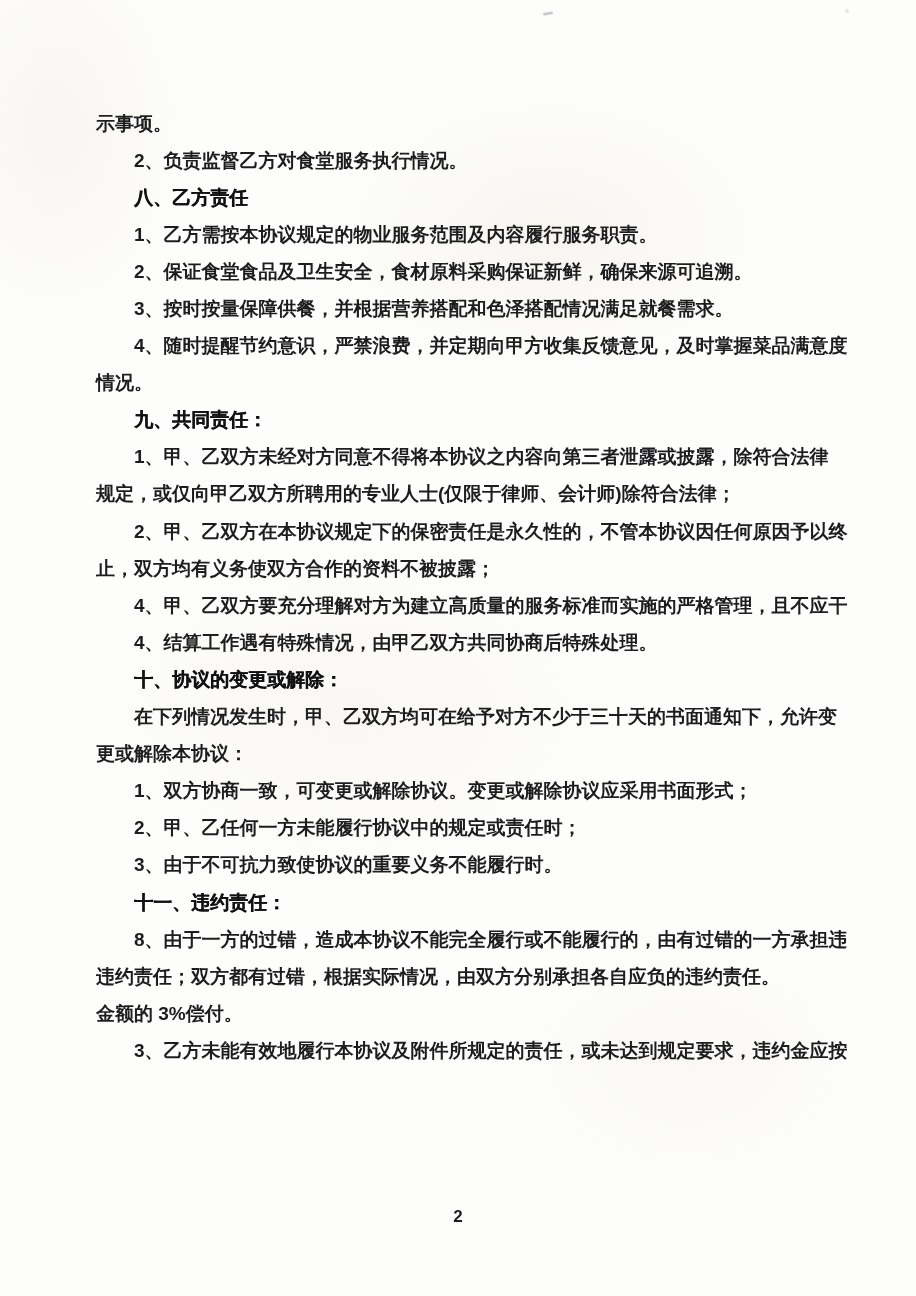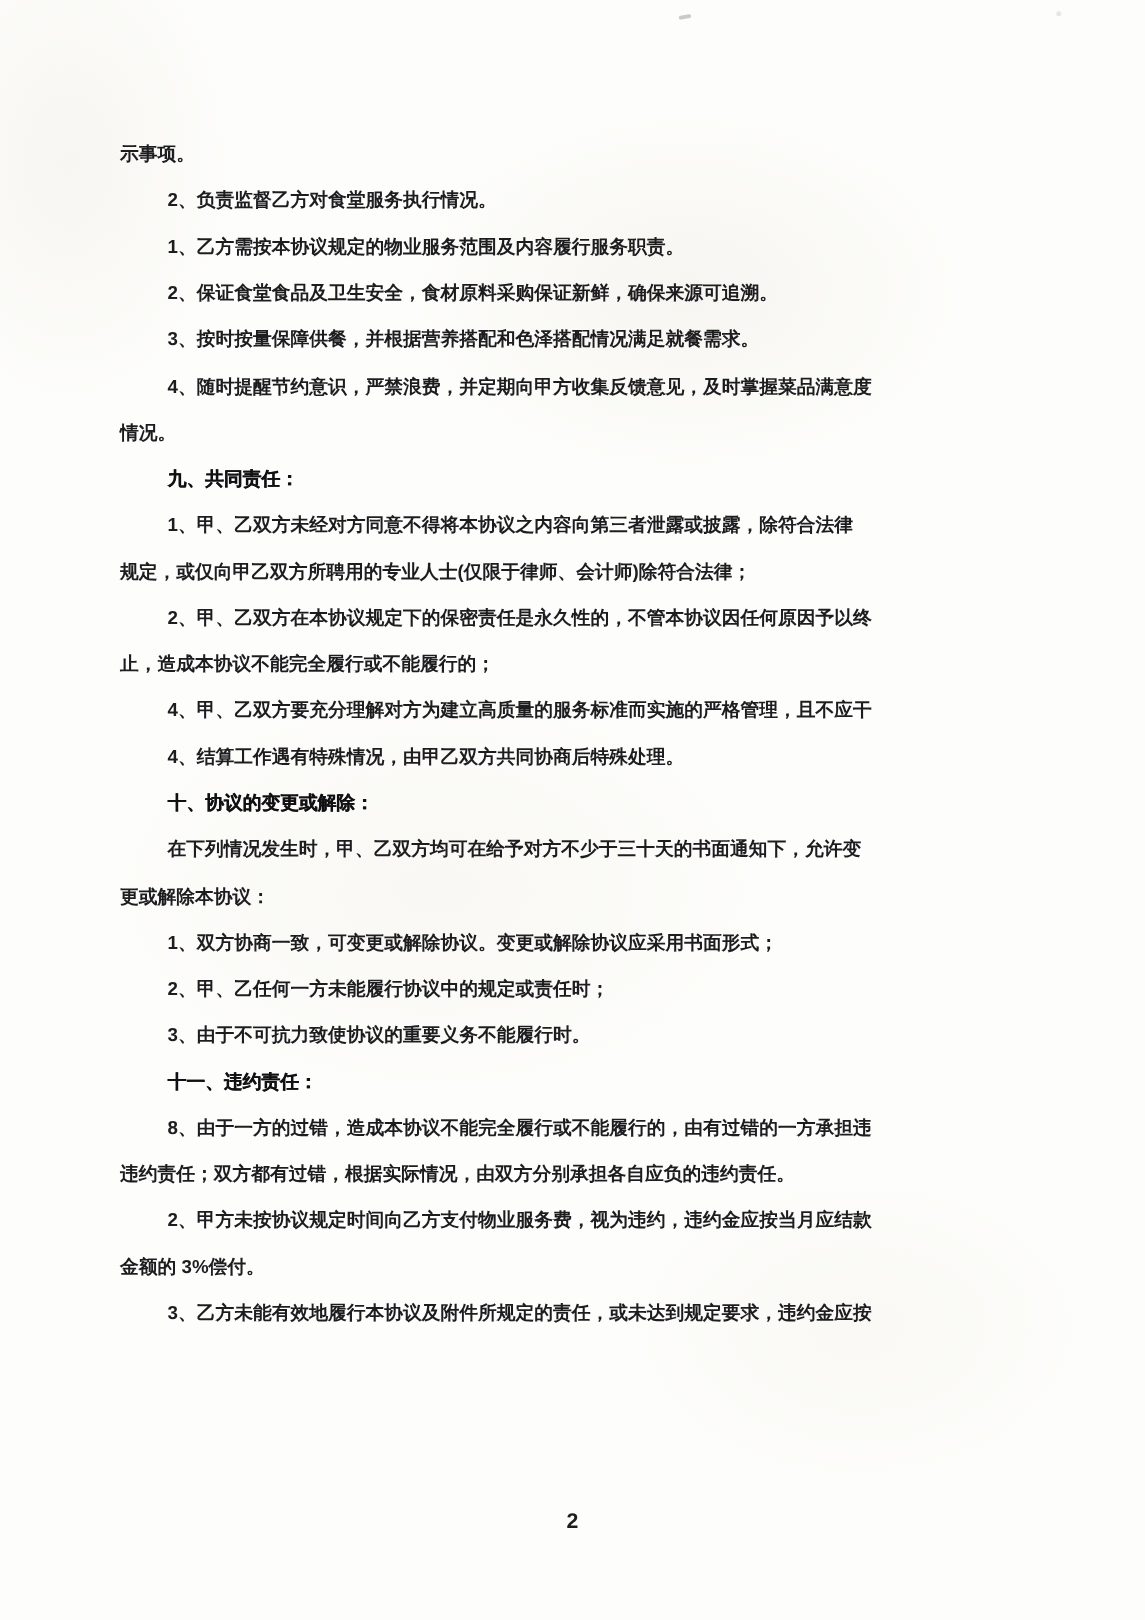--- a/index.html
+++ b/index.html
@@ -42,21 +42,21 @@
     position: absolute;
     left: 96px;
     top: 105px;
     width: 742px;
   }
   .line {
     height: 37.1px;
     display: flex;
     align-items: center;
     white-space: pre;
-    font-size: 15px;
+    font-size: 19px;
     font-weight: 700;
     color: #1d1d20;
     letter-spacing: 0;
   }
   .line.indent {
     padding-left: 38px;
   }
   .line.heading {
     color: #111114;
     text-shadow: 0.45px 0 0 currentColor;
@@ -74,39 +74,39 @@
 </style>
 </head>
 <body>
 
 <div class="page">
   <div class="speck-1"></div>
   <div class="speck-2"></div>
   <div class="content" id="lines">
       <div class="line">示事项。</div>
       <div class="line indent">2、负责监督乙方对食堂服务执行情况。</div>
+      <div class="line indent heading">八、乙方责任</div>
       <div class="line indent">1、乙方需按本协议规定的物业服务范围及内容履行服务职责。</div>
       <div class="line indent">2、保证食堂食品及卫生安全，食材原料采购保证新鲜，确保来源可追溯。</div>
       <div class="line indent">3、按时按量保障供餐，并根据营养搭配和色泽搭配情况满足就餐需求。</div>
       <div class="line indent fill">4、随时提醒节约意识，严禁浪费，并定期向甲方收集反馈意见，及时掌握菜品满意度</div>
       <div class="line">情况。</div>
       <div class="line indent heading">九、共同责任：</div>
       <div class="line indent fill">1、甲、乙双方未经对方同意不得将本协议之内容向第三者泄露或披露，除符合法律</div>
       <div class="line">规定，或仅向甲乙双方所聘用的专业人士(仅限于律师、会计师)除符合法律；</div>
       <div class="line indent fill">2、甲、乙双方在本协议规定下的保密责任是永久性的，不管本协议因任何原因予以终</div>
-      <div class="line">止，造成本协议不能完全履行或不能履行的；</div>
+      <div class="line">止，双方均有义务使双方合作的资料不被披露；</div>
       <div class="line indent fill">4、甲、乙双方要充分理解对方为建立高质量的服务标准而实施的严格管理，且不应干</div>
       <div class="line indent">4、结算工作遇有特殊情况，由甲乙双方共同协商后特殊处理。</div>
       <div class="line indent heading">十、协议的变更或解除：</div>
       <div class="line indent fill">在下列情况发生时，甲、乙双方均可在给予对方不少于三十天的书面通知下，允许变</div>
       <div class="line">更或解除本协议：</div>
       <div class="line indent">1、双方协商一致，可变更或解除协议。变更或解除协议应采用书面形式；</div>
       <div class="line indent">2、甲、乙任何一方未能履行协议中的规定或责任时；</div>
       <div class="line indent">3、由于不可抗力致使协议的重要义务不能履行时。</div>
       <div class="line indent heading">十一、违约责任：</div>
       <div class="line indent fill">8、由于一方的过错，造成本协议不能完全履行或不能履行的，由有过错的一方承担违</div>
       <div class="line">违约责任；双方都有过错，根据实际情况，由双方分别承担各自应负的违约责任。</div>
-      <div class="line indent fill">2、甲方未按协议规定时间向乙方支付物业服务费，视为违约，违约金应按当月应结款</div>
       <div class="line">金额的 3%偿付。</div>
       <div class="line indent fill">3、乙方未能有效地履行本协议及附件所规定的责任，或未达到规定要求，违约金应按</div>
     </div>
   <div class="page-number">2</div>
 </div>
 
 </body></html>

